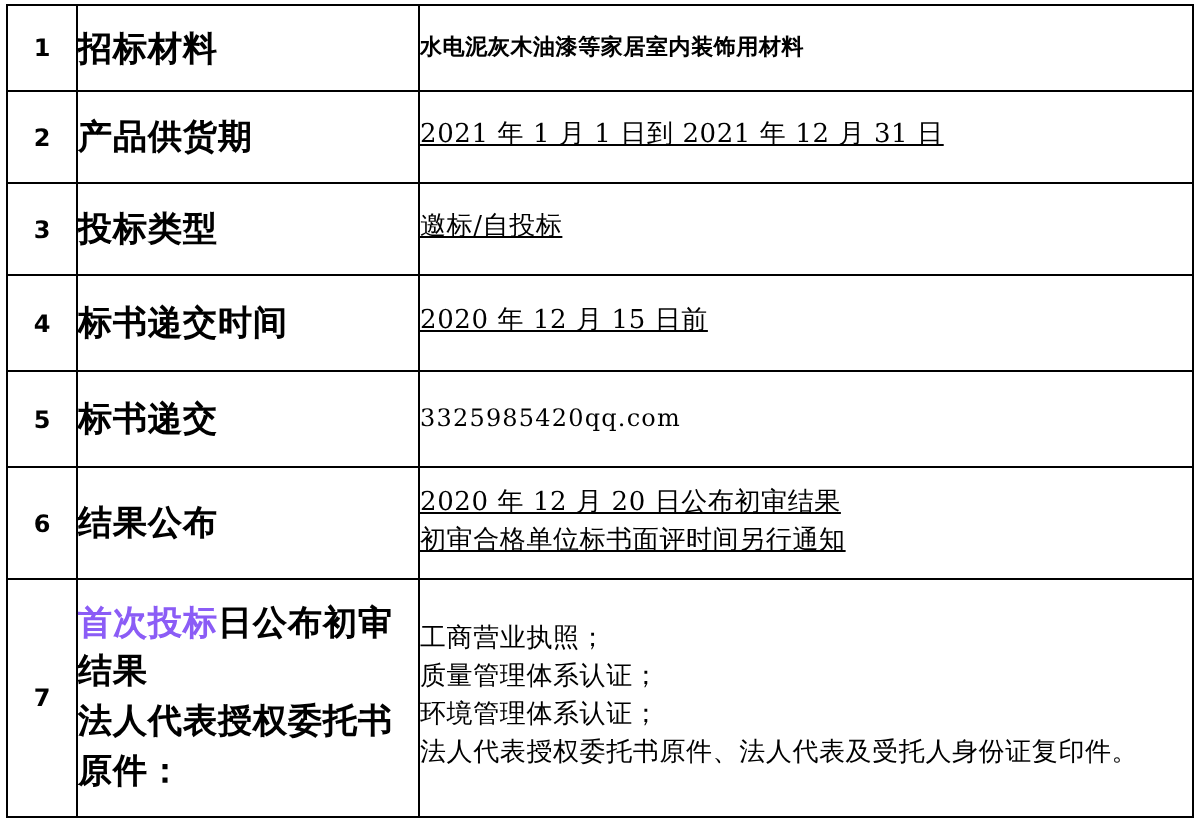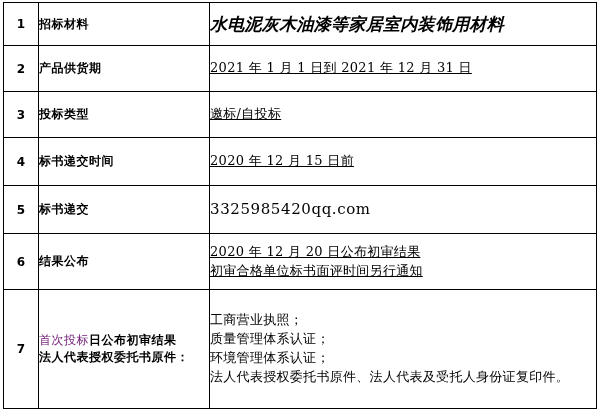--- a/index.html
+++ b/index.html
@@ -35,50 +35,49 @@
   }
   td.col-idx {
     width: 34px;
     text-align: center;
     font-size: 12px;
     font-weight: bold;
   }
   td.col-label {
     width: 170px;
     padding-left: 10px;
-    font-size: 12px;
+    font-size: 17px;
     font-weight: bold;
     letter-spacing: 0.5px;
   }
   td.col-value {
     padding-left: 10px;
     font-size: 13px;
     letter-spacing: 0.3px;
   }
   .val-bold {
     font-weight: bold;
-    font-size: 17px;
-    font-style: italic;
+    font-size: 11px;
   }
   .mono-ish {
     font-family: "DejaVu Serif", "Liberation Serif", serif;
-    font-size: 15px;
+    font-size: 12px;
     letter-spacing: 0.6px;
   }
   .line {
     display: block;
     line-height: 1.45;
   }
   .serif {
     font-family: "DejaVu Serif", "Liberation Serif", serif;
     text-decoration: underline;
   }
   .red-em {
-    color: #701a75;
-    font-weight: normal;
+    color: #8b5cf6;
+    font-weight: bold;
     margin-top: 24px;
   }
   .label-multiline {
     font-size: 13px;
     font-weight: bold;
     line-height: 1.5;
     padding-top: 2px;
     padding-bottom: 2px;
   }
   .value-list {

